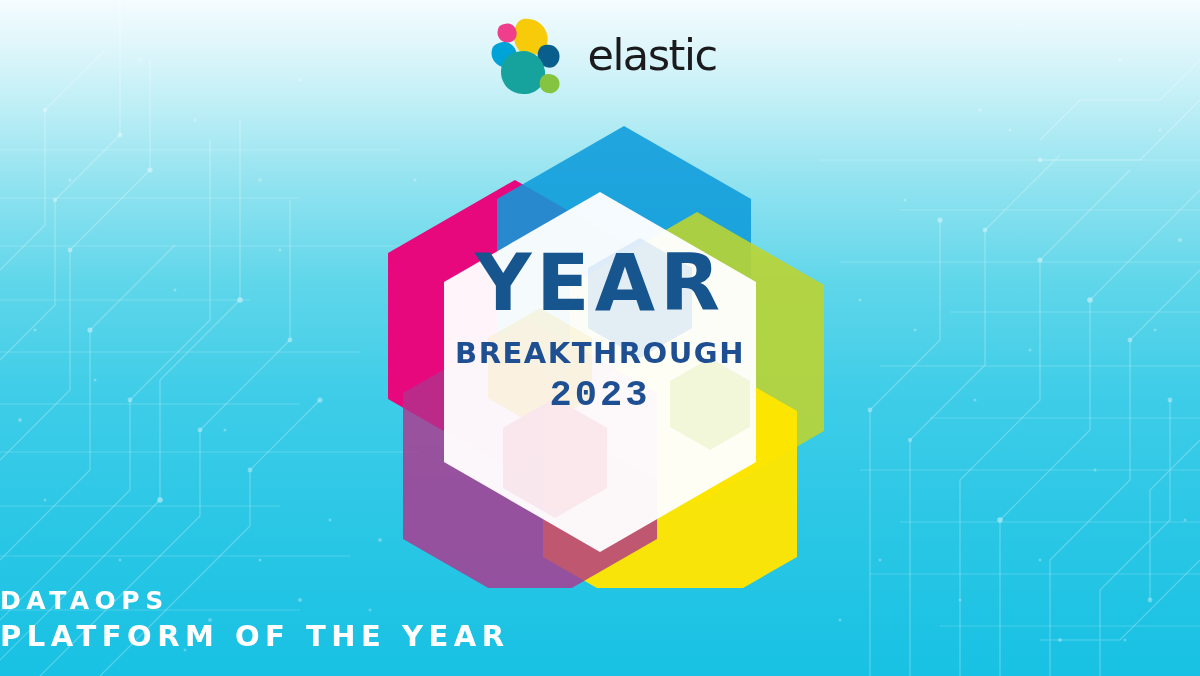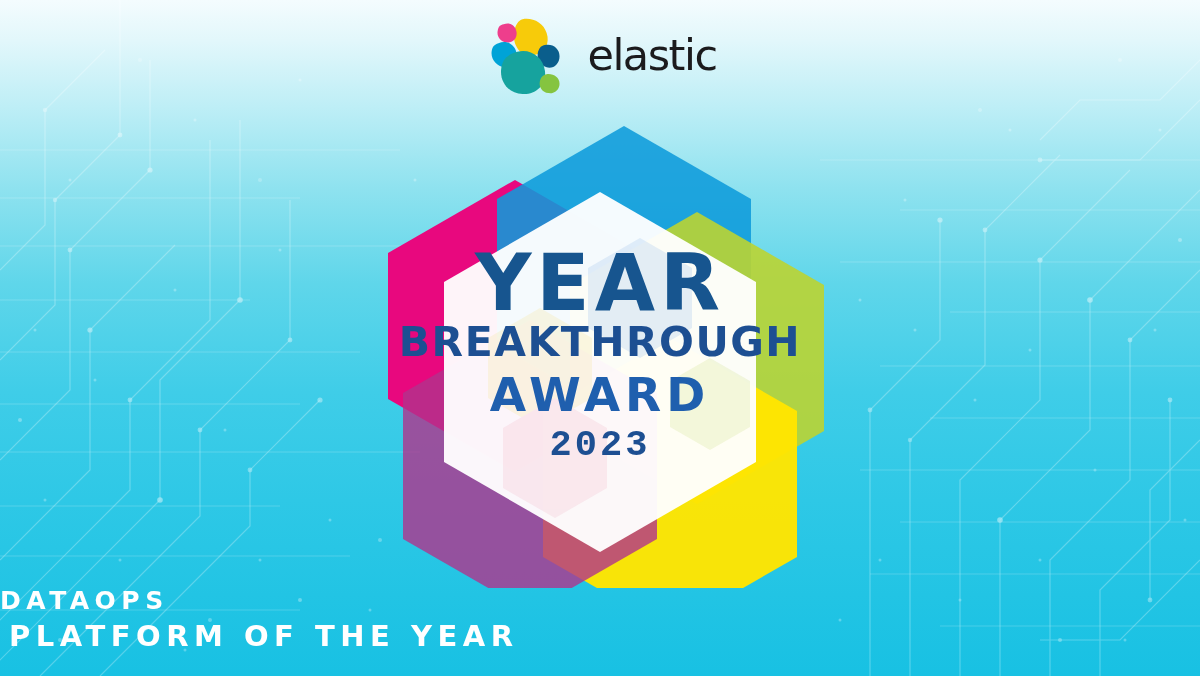--- a/index.html
+++ b/index.html
@@ -75,25 +75,25 @@
     font-weight:700;
     font-size:78px;
     line-height:.92;
     letter-spacing:5px;
     color:#17558f;
     -webkit-text-stroke:0;
   }
   .t-break {
     font-family:"DejaVu Sans", sans-serif;
     font-weight:700;
-    font-size:41px;
+    font-size:29px;
     line-height:1;
     letter-spacing:1.5px;
     color:#1d4f92;
-    margin-top:2px;
+    margin-top:19px;
     text-align:right;
   }
   .t-award {
     font-family:"DejaVu Sans", sans-serif;
     font-weight:700;
     font-size:47px;
     line-height:1;
     letter-spacing:5px;
     color:#1f5fae;
     margin-top:8px;
@@ -124,21 +124,20 @@
     line-height:1.25;
   }
   .cap-2 {
     font-family:"DejaVu Sans", sans-serif;
     font-weight:700;
     font-size:29px;
     letter-spacing:5.5px;
     color:#ffffff;
     line-height:1.25;
     margin-top:2px;
-    padding-left:9px;
   }
 </style>
 </head>
 <body>
 
 <div id="stage">
 
   <svg class="circuit" viewBox="0 0 1200 676" preserveAspectRatio="none">
     <defs>
       <g id="cluster">
@@ -317,21 +316,20 @@
         <polygon points="200,200 252,230 252,290 200,320 148,290 148,230" fill="#f6e9a8"></polygon>
         <polygon points="215,290 267,320 267,380 215,410 163,380 163,320" fill="#f3c3d2"></polygon>
         <polygon points="370,250 410,273 410,319 370,342 330,319 330,273" fill="#d8e6a0"></polygon>
       </g>
     </svg>
   </div>
 
   <div class="badge-text">
     <div class="t-data">YEAR</div>
     <div class="t-break">BREAKTHROUGH</div>
-    <div class="t-award">AWARD</div>
     <div class="t-year">2023</div>
   </div>
 
   <div class="caption">
     <div class="cap-1">DATAOPS</div>
     <div class="cap-2">PLATFORM OF THE YEAR</div>
   </div>
 
 </div>
 

